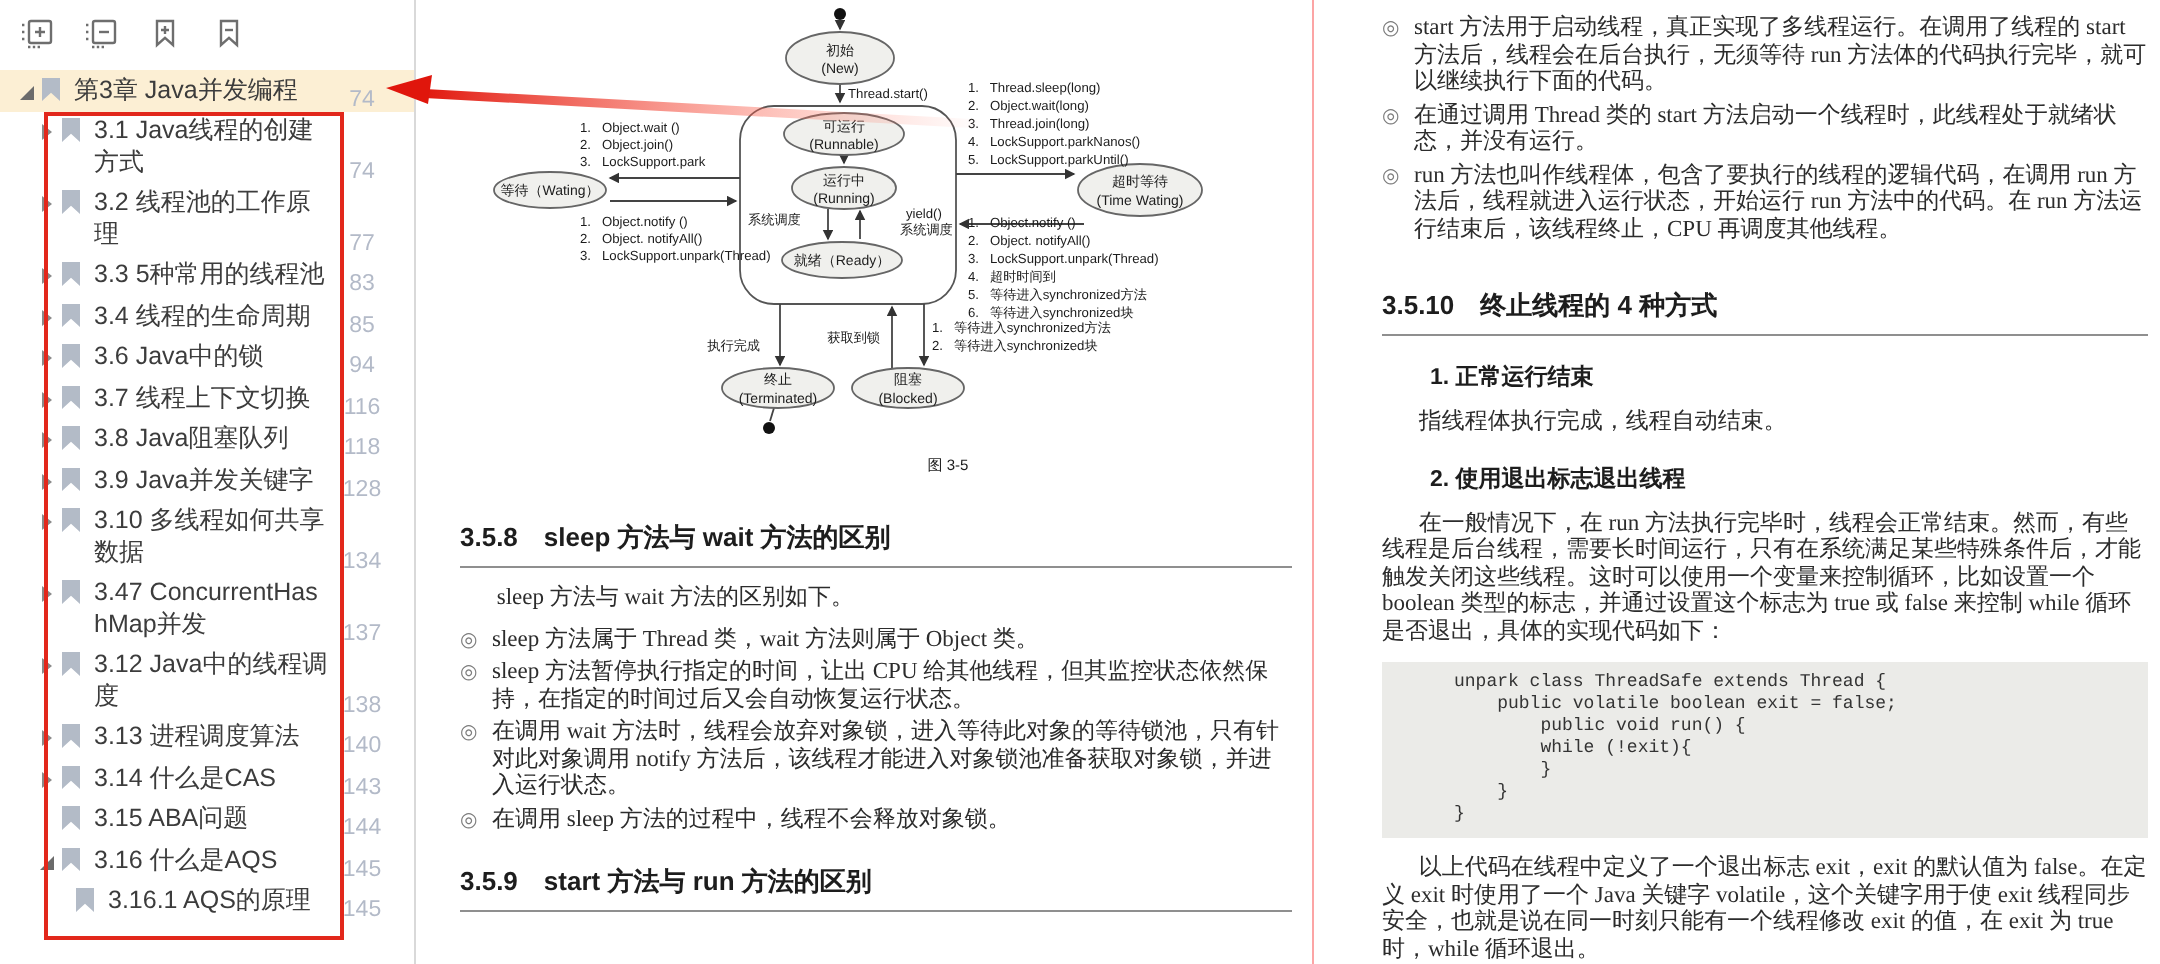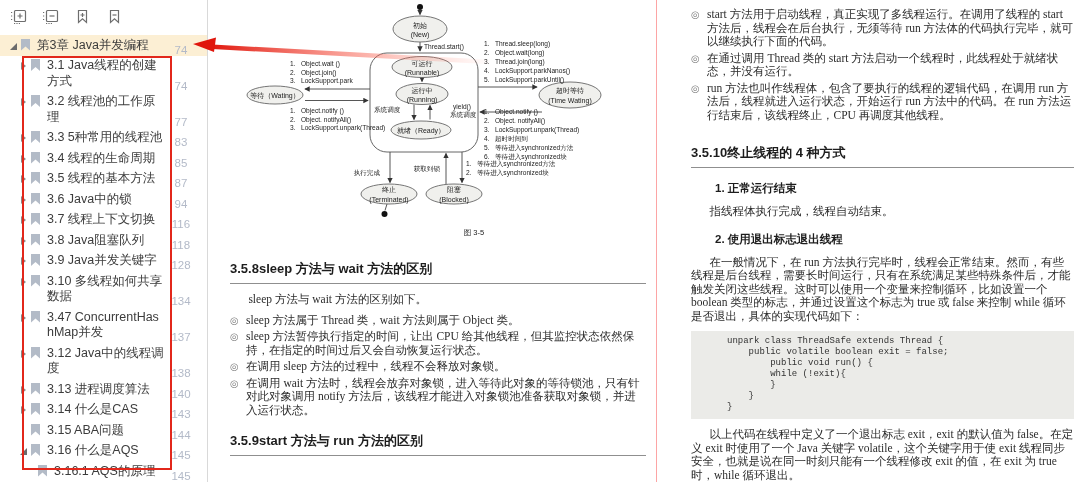--- a/index.html
+++ b/index.html
@@ -37,21 +37,21 @@
 
   
   .reader{position:absolute;left:208px;right:0;top:0;bottom:0;display:flex;background:#fff;}
   .page{font-family:"Liberation Serif","DejaVu Serif",serif;color:#2c2c2c;}
   .page-left{width:448px;flex:none;border-right:1px solid #fca5a5;position:relative;}
   .page-right{flex:1;min-width:0;padding:5px 6px 0 34px;}
   .diagram{display:block;margin:0 0 0 20px;}
   svg text{white-space:pre;}
 
   .sect{padding:0 10px 0 22px;}
-  .sect-h{display:flex;align-items:baseline;font-family:"Liberation Sans","DejaVu Sans",sans-serif;
+  .sect-h{display:flex;align-items:baseline;gap:13px;font-family:"Liberation Sans","DejaVu Sans",sans-serif;
           font-weight:bold;font-size:13px;color:#1d1d1d;border-bottom:1px solid #8f8f8f;
           padding-bottom:5px;margin-top:15px;}
   .p{font-size:11.5px;line-height:13.5px;margin:9px 0 0 0;}
   .p.indent{text-indent:1.6em;}
   .bullets{margin:7px 0 0 0;padding:0;list-style:none;}
   .bullets li{position:relative;font-size:11.5px;line-height:13.5px;padding-left:16px;margin-top:3px;}
   .bullets li::before{content:"◎";position:absolute;left:0;top:0;color:#7d7d7d;font-size:10px;}
   .subh{font-family:"Liberation Sans","DejaVu Sans",sans-serif;font-weight:bold;
         font-size:11.5px;color:#1d1d1d;margin:13px 0 0 24px;}
   .codeblock{background:#ebebe8;margin:8px 0 0 0;padding:5px 4px 6px 36px;}
@@ -126,26 +126,20 @@
         <span class="tri collapsed"></span>
         <span class="bm"></span>
         <span class="lbl">3.3 5种常用的线程池</span>
         <span class="pg">83</span>
       </div>
       <div class="row lvl1">
         <span class="tri collapsed"></span>
         <span class="bm"></span>
         <span class="lbl">3.4 线程的生命周期</span>
         <span class="pg">85</span>
-      </div>
-      <div class="row lvl1">
-        <span class="tri collapsed"></span>
-        <span class="bm"></span>
-        <span class="lbl">3.5 线程的基本方法</span>
-        <span class="pg">87</span>
       </div>
       <div class="row lvl1">
         <span class="tri collapsed"></span>
         <span class="bm"></span>
         <span class="lbl">3.6 Java中的锁</span>
         <span class="pg">94</span>
       </div>
       <div class="row lvl1">
         <span class="tri collapsed"></span>
         <span class="bm"></span>
@@ -306,22 +300,22 @@
 
       <div class="sect">
         <div class="sect-h">
           <span>3.5.8</span>
           <span>sleep 方法与 wait 方法的区别</span>
         </div>
         <p class="p indent">sleep 方法与 wait 方法的区别如下。</p>
         <ul class="bullets">
           <li>sleep 方法属于 Thread 类，wait 方法则属于 Object 类。</li>
           <li>sleep 方法暂停执行指定的时间，让出 CPU 给其他线程，但其监控状态依然保持，在指定的时间过后又会自动恢复运行状态。</li>
+          <li>在调用 wait 方法时，线程会放弃对象锁，进入等待此对象的等待锁池，只有针对此对象调用 notify 方法后，该线程才能进入对象锁池准备获取对象锁，并进入运行状态。</li>
           <li>在调用 sleep 方法的过程中，线程不会释放对象锁。</li>
-          <li>在调用 wait 方法时，线程会放弃对象锁，进入等待此对象的等待锁池，只有针对此对象调用 notify 方法后，该线程才能进入对象锁池准备获取对象锁，并进入运行状态。</li>
         </ul>
         <div class="sect-h">
           <span>3.5.9</span>
           <span>start 方法与 run 方法的区别</span>
         </div>
       </div>
     </section>
 
     <section class="page page-right">
       <ul class="bullets" style="margin-top:2px;">

